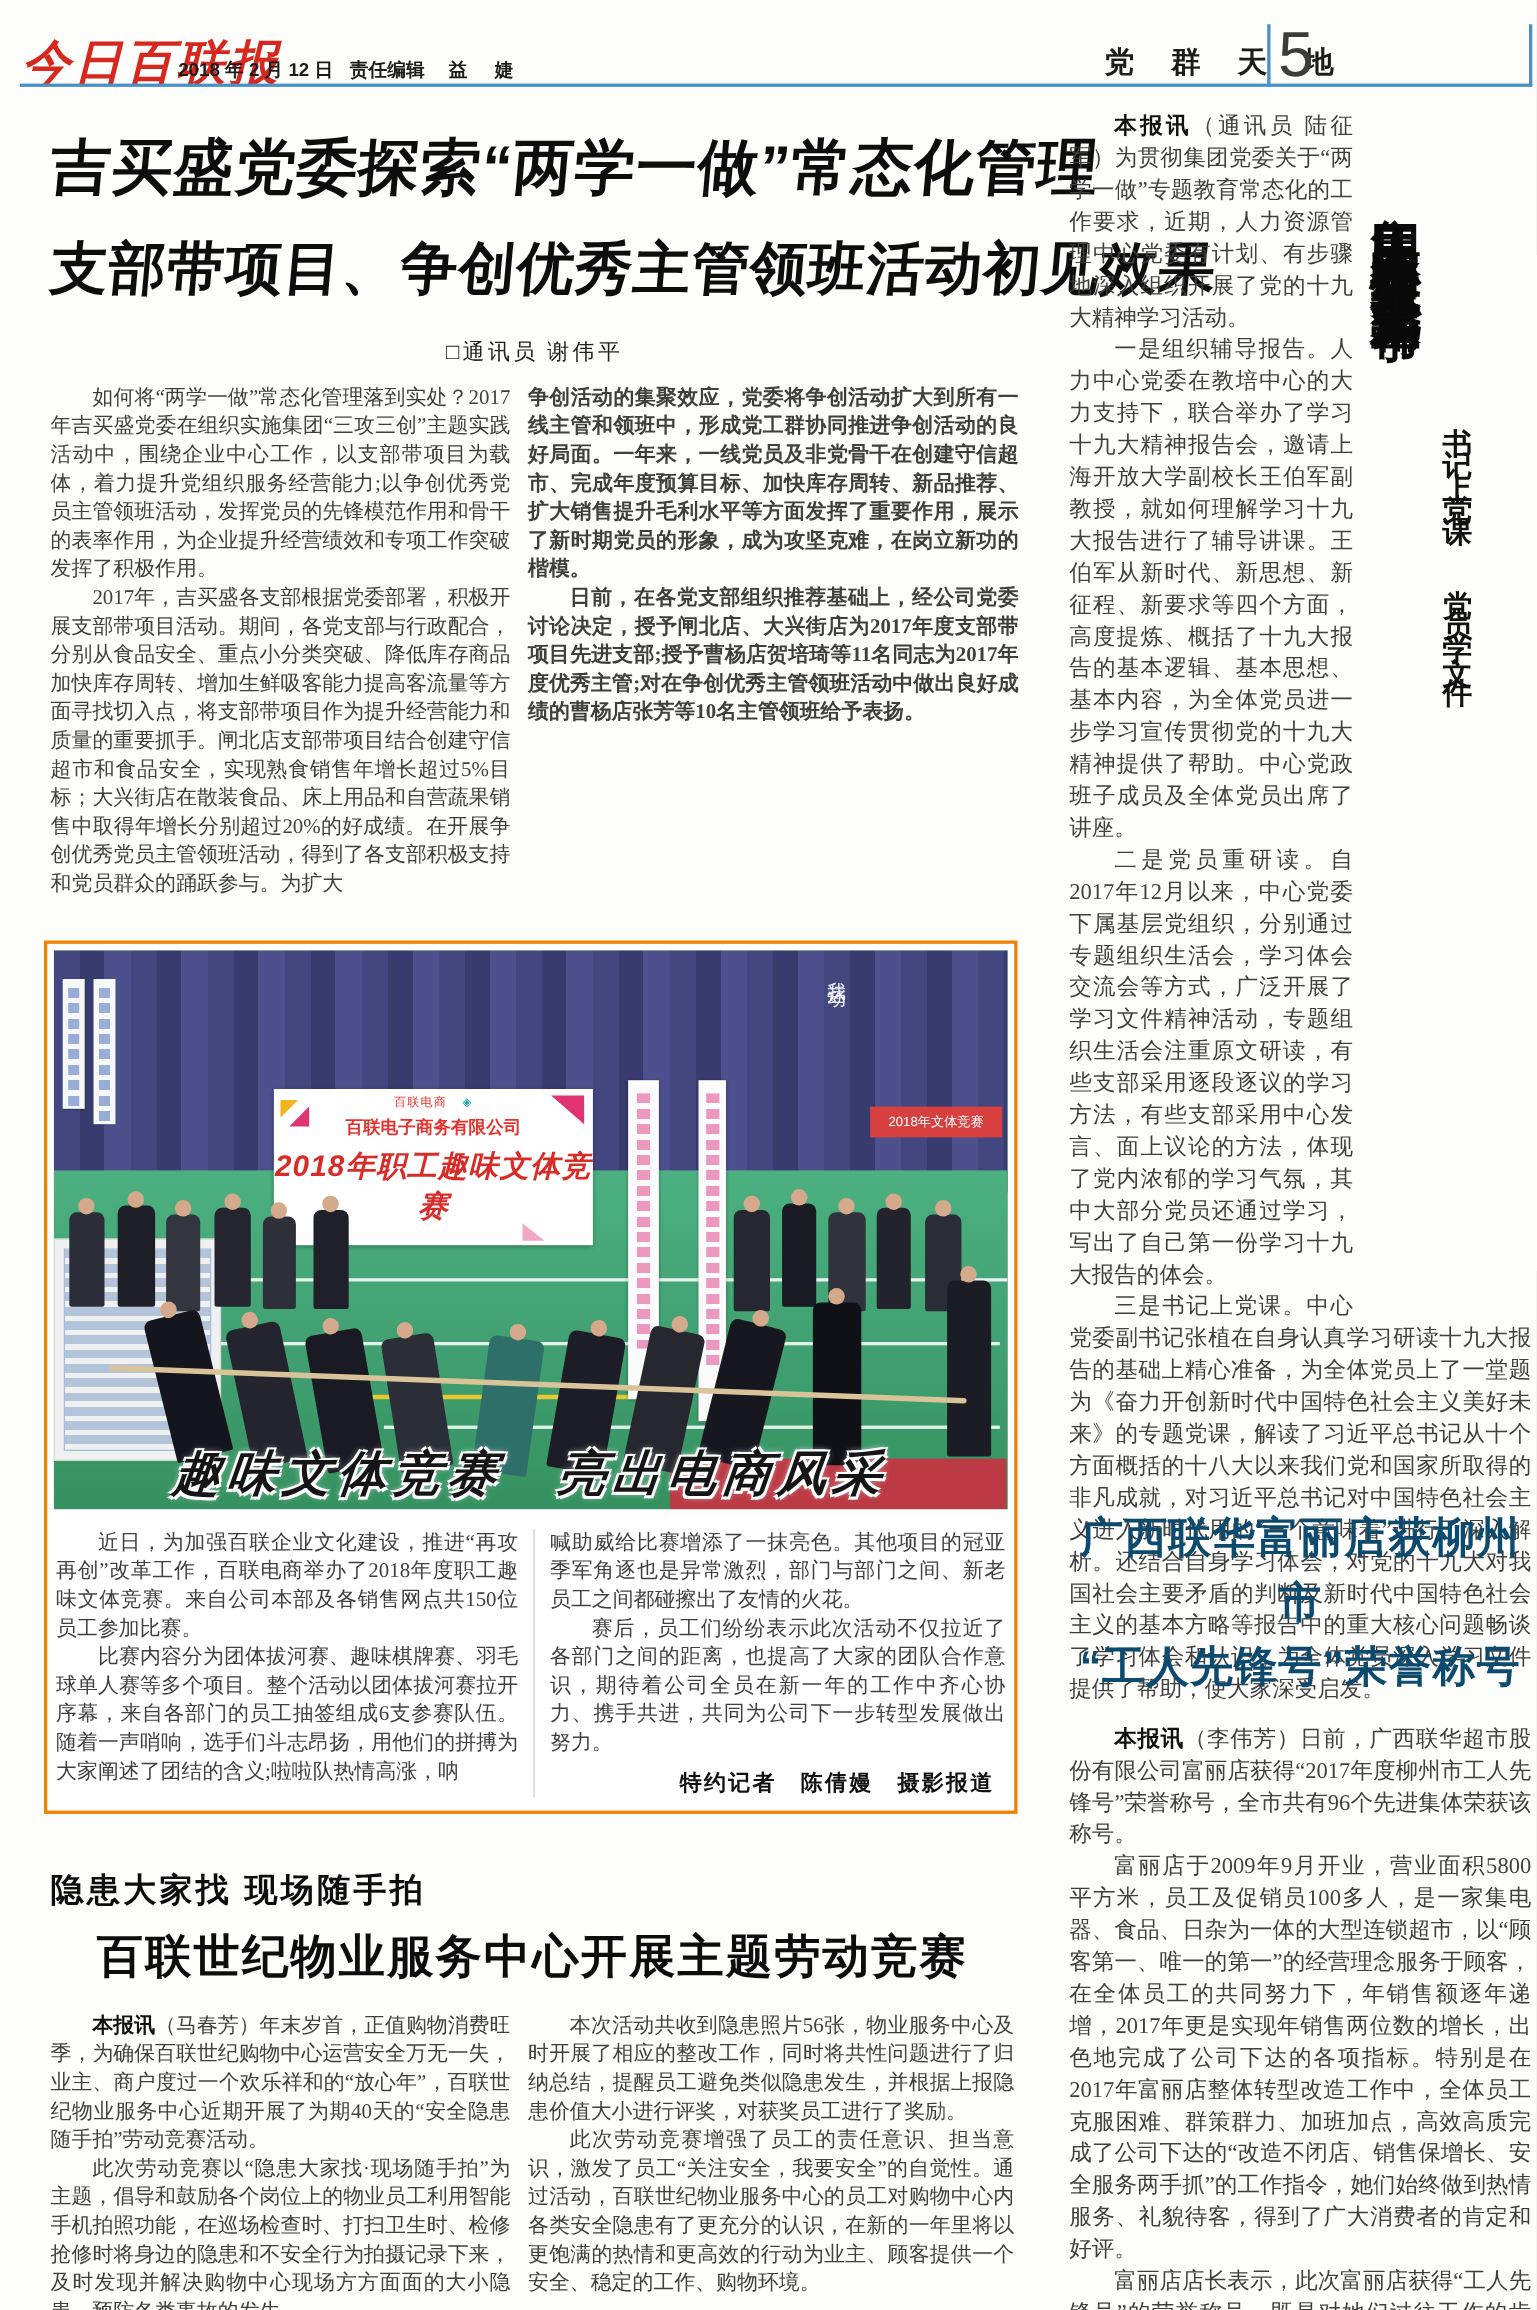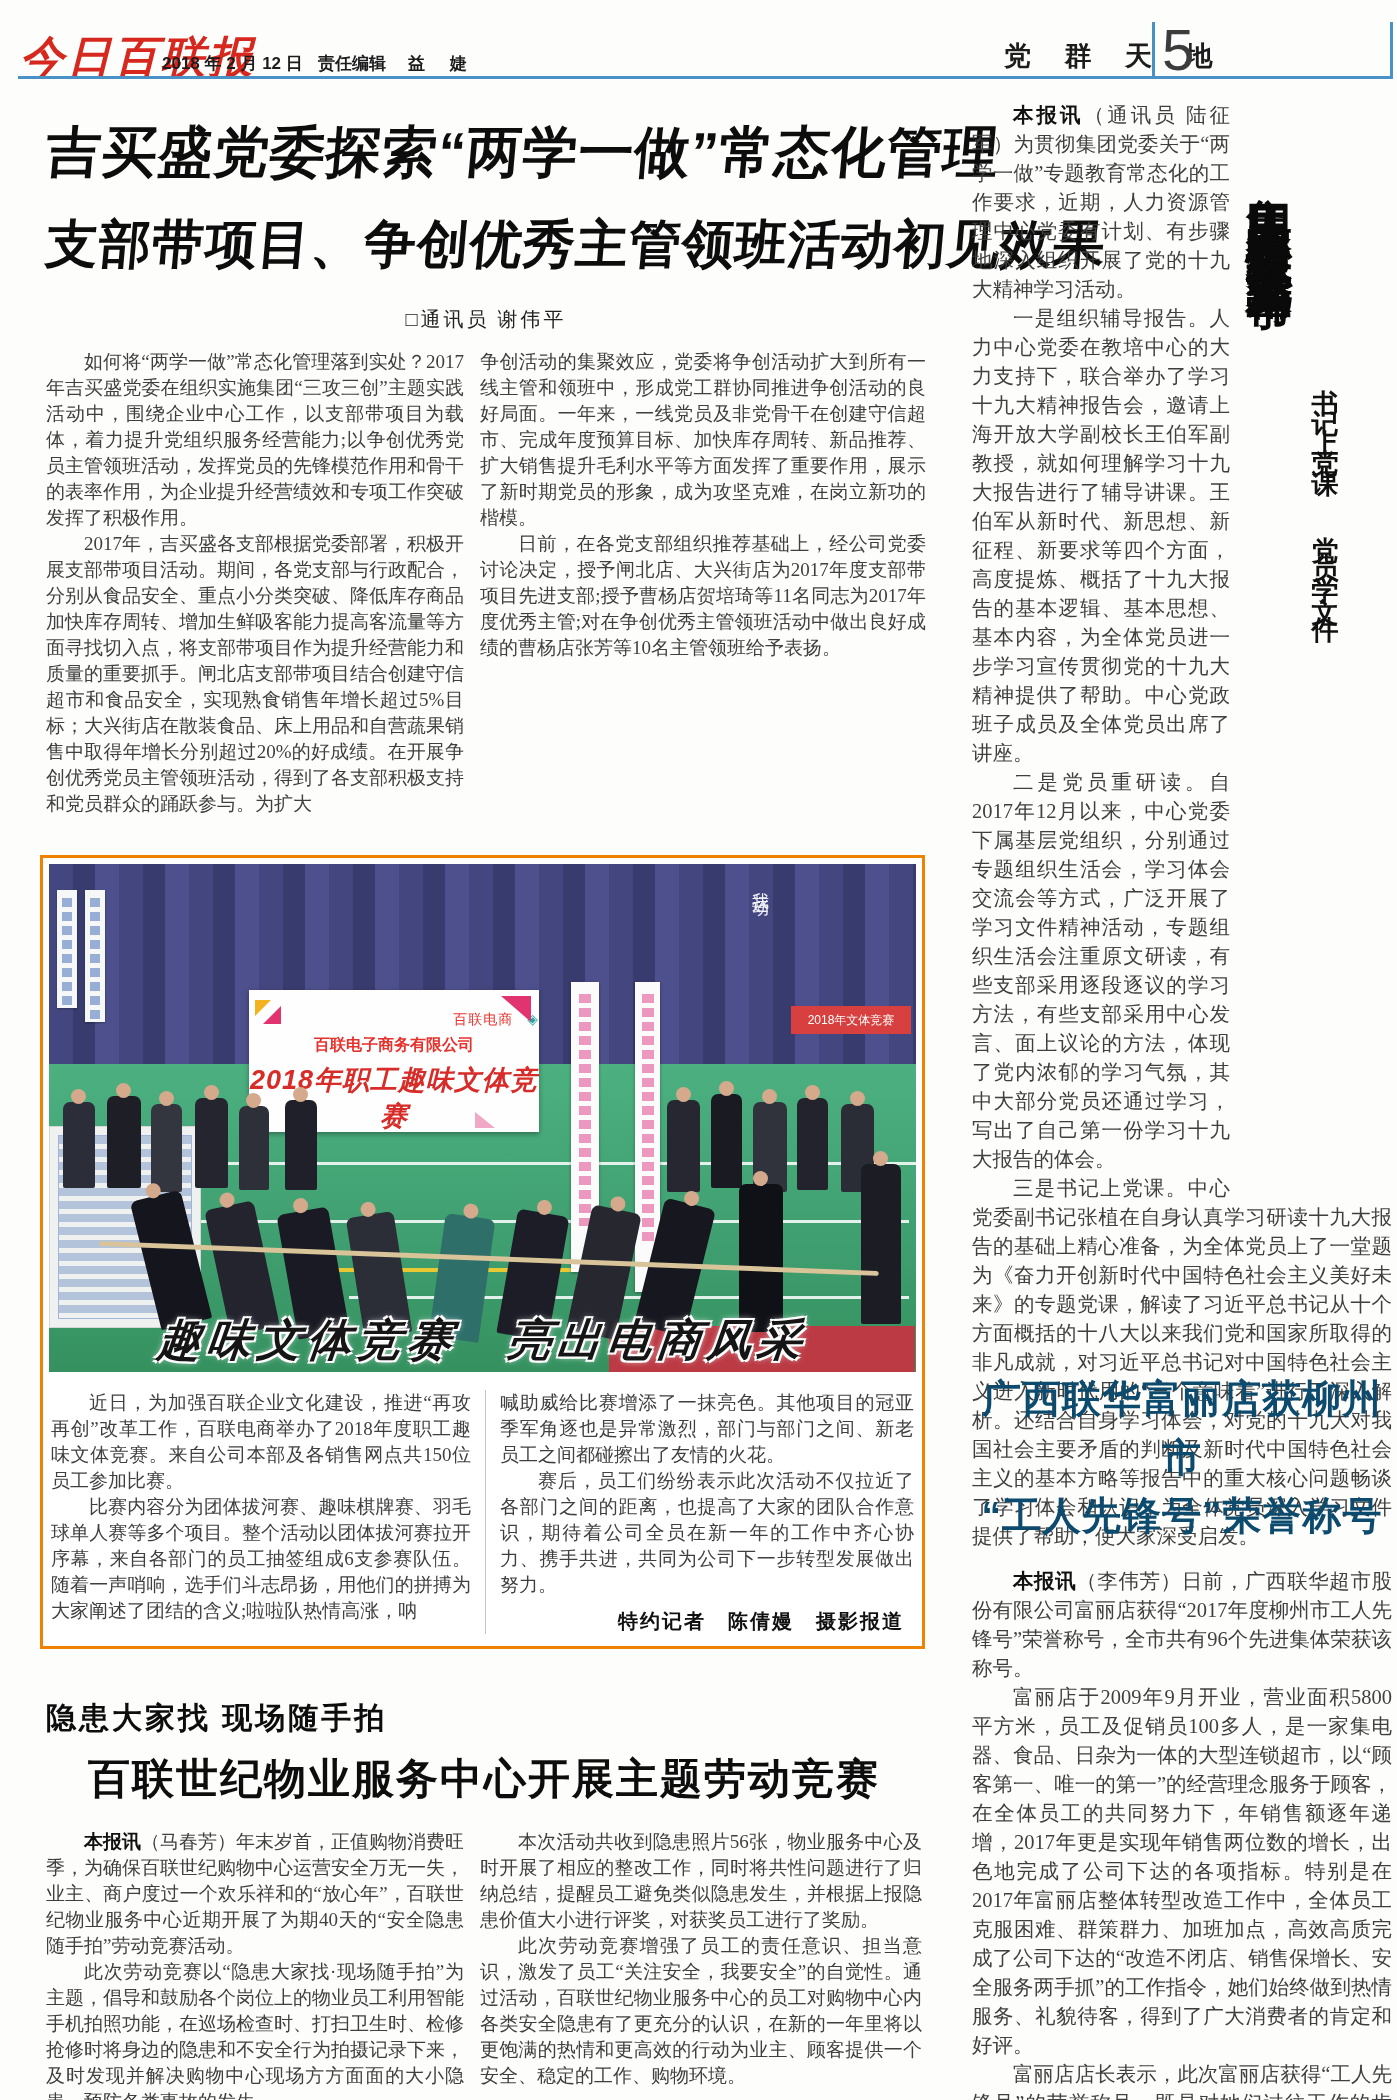--- a/index.html
+++ b/index.html
@@ -24,21 +24,21 @@
   .mh{font-family:"Liberation Sans",sans-serif;font-weight:900;color:#0d0d0d;text-align:center;
       transform:skewX(-5deg);white-space:nowrap;letter-spacing:1px;}
   .mh1{font-size:55px;margin-top:10px;}
   .mh2{font-size:52px;margin-top:20px;}
   .byline{text-align:center;font-size:20px;color:#222;margin-top:26px;letter-spacing:3px;}
   .cols{display:flex;gap:16px;margin-top:16px;position:relative;}
   .col{text-align:justify;font-size:19px;line-height:26px;}
   .col p{margin:0;text-indent:2em;}
   .col p.noind{text-indent:0;}
   .main-article .col1{width:418px;flex:0 0 auto;}
-  .main-article .col2{flex:1;}
+  .main-article .col2{flex:1;font-weight:bold;}
   .badge{position:absolute;right:4px;top:648px;width:298px;height:48px;background:#e60018;
          display:flex;align-items:center;}
   .badge .emb{color:#ffdf00;font-size:34px;margin-left:14px;font-family:"DejaVu Sans",sans-serif;line-height:1;}
   .badge .btxt{flex:1;text-align:center;color:#fff;font-family:"Liberation Sans",sans-serif;
          font-weight:800;font-size:29px;letter-spacing:12px;margin-right:8px;}
   
   .photo-box{position:absolute;left:40px;top:855px;width:867px;height:776px;border:3px solid #ef8200;
              background:#fff;padding:6px;}
   .photo{position:relative;width:100%;height:508px;background:#3fa173;overflow:hidden;}
   .drape{position:absolute;left:0;top:0;right:0;height:220px;
@@ -53,21 +53,21 @@
             background:repeating-linear-gradient(180deg,rgba(70,110,180,.35) 0 8px,transparent 8px 13px);}
   .hstrip{position:absolute;background:#f6f8f7;width:20px;
           box-shadow:0 1px 2px rgba(0,0,0,.3);
           background-image:repeating-linear-gradient(180deg,rgba(60,100,180,.5) 0 9px,transparent 9px 14px);
           background-size:10px 100%;background-repeat:no-repeat;background-position:center 8px;}
   .vbanner{position:absolute;background:#fbfbfb;box-shadow:0 1px 3px rgba(0,0,0,.35);
           background-image:repeating-linear-gradient(180deg,rgba(225,70,140,.55) 0 9px,transparent 9px 14px);
           background-size:12px 80%;background-repeat:no-repeat;background-position:center 12px;}
   .banner-board{position:absolute;left:200px;top:126px;width:290px;height:142px;background:#fefefe;
           box-shadow:0 2px 5px rgba(0,0,0,.35);text-align:center;z-index:3;overflow:hidden;}
-  .bb-logos{margin-top:21px;font-size:14px;color:#e6322e;letter-spacing:1px;text-align:right;}
+  .bb-logos{margin-top:4px;font-size:11px;color:#e6322e;letter-spacing:1px;}
   .bb-logos .diam{color:#22a8a0;margin-left:14px;}
   .bb-l1{color:#e6322e;font-size:16px;font-weight:700;margin-top:6px;font-family:"Liberation Sans",sans-serif;}
   .bb-l2{color:#d72c28;font-size:27px;font-weight:900;font-style:italic;margin-top:6px;
          font-family:"Liberation Sans",sans-serif;letter-spacing:1px;}
   .tri{position:absolute;width:0;height:0;}
   .sideband{position:absolute;left:742px;top:142px;width:120px;height:28px;background:#d7403f;color:#fff;
          font-size:12px;line-height:28px;text-align:center;font-family:"Liberation Sans",sans-serif;z-index:3;}
   .drape-txt{position:absolute;left:700px;top:14px;color:#fff;writing-mode:vertical-rl;text-orientation:upright;
          font-size:17px;letter-spacing:4px;opacity:.92;font-family:"Liberation Sans",sans-serif;z-index:2;}
   .person{position:absolute;border-radius:7px 7px 2px 2px;background:#23242c;z-index:5;}

